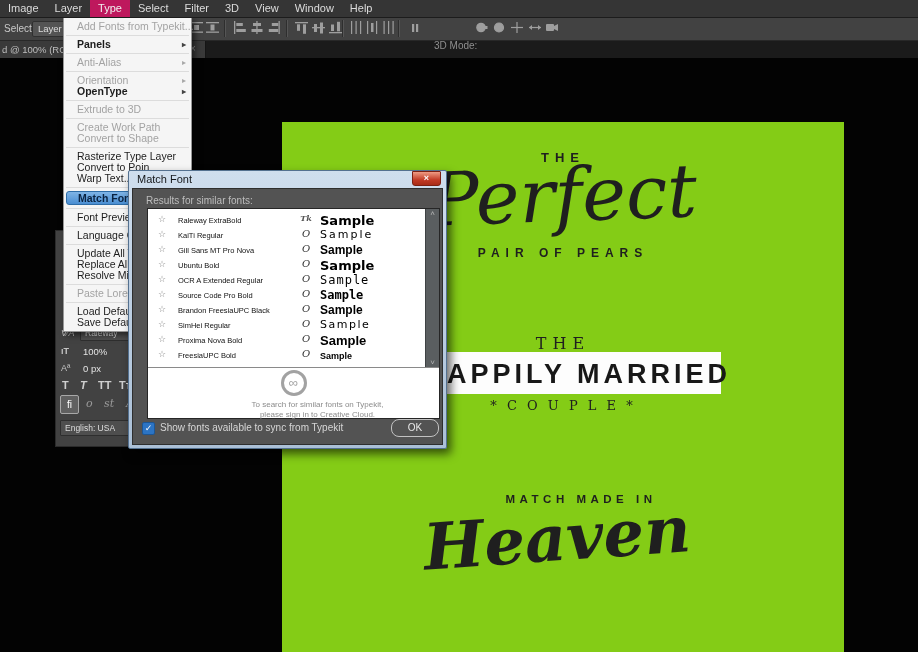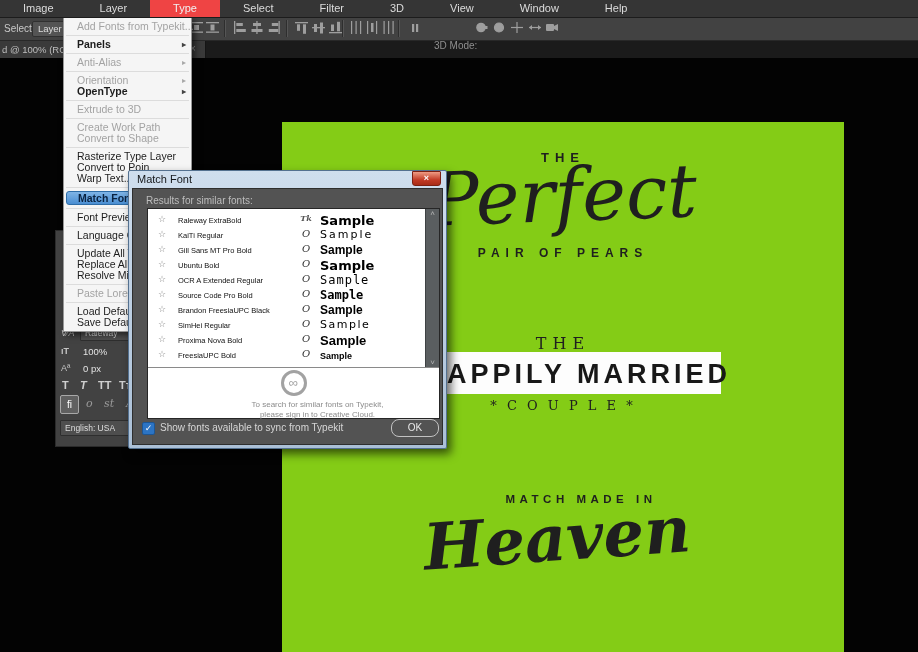--- a/index.html
+++ b/index.html
@@ -1,22 +1,22 @@
 <!DOCTYPE html>
 <html><head>
 <meta charset="utf-8">
 <style>
   html,body{margin:0;padding:0;background:#000;}
   #app{position:relative;width:918px;height:652px;background:#030303;overflow:hidden;
        font-family:"Liberation Sans",sans-serif;-webkit-font-smoothing:antialiased;}
   
   .menubar{position:absolute;left:0;top:0;width:918px;height:17px;background:#353535;
            border-bottom:1px solid #1c1c1c;display:flex;align-items:center;z-index:40;}
-  .mb-item{padding:0 23px;font-size:11px;color:#dcdcdc;height:17px;line-height:17px;}
-  .mb-item.active{background:#ef4444;color:#f0f0f0;}
+  .mb-item{padding:0 8px;font-size:11px;color:#dcdcdc;height:17px;line-height:17px;}
+  .mb-item.active{background:#be185d;color:#f0f0f0;}
   
   .optionsbar{position:absolute;left:0;top:17px;width:918px;height:23px;background:#424242;
               border-bottom:1px solid #282828;z-index:5;}
   .ob-label{position:absolute;top:6px;font-size:10px;color:#c9c9c9;}
   .ob-select{position:absolute;top:4px;height:14px;background:#545454;border:1px solid #303030;
              border-radius:2px;font-size:9.5px;color:#ddd;line-height:14px;padding:0 12px 0 5px;}
   .ob-select .dd{position:absolute;right:2px;top:-1px;font-size:8px;color:#aaa;}
   .vsep{position:absolute;top:3px;width:1px;height:17px;background:#2e2e2e;border-right:1px solid #555;}
   .obi{position:absolute;top:21px;width:14px;height:13px;z-index:6;}
   .obi svg{display:block;}
@@ -336,21 +336,21 @@
             <span class="fsample s0">Sample</span>
           </div>
           <div class="frow">
             <span class="star">☆</span>
             <span class="fname">KaiTi Regular</span>
             <span class="ficon">O</span>
             <span class="fsample s1">Sample</span>
           </div>
           <div class="frow">
             <span class="star">☆</span>
-            <span class="fname">Gill Sans MT Pro Bold</span>
+            <span class="fname">Gill Sans MT Pro Nova</span>
             <span class="ficon">O</span>
             <span class="fsample s2">Sample</span>
           </div>
           <div class="frow">
             <span class="star">☆</span>
             <span class="fname">Ubuntu Bold</span>
             <span class="ficon">O</span>
             <span class="fsample s3">Sample</span>
           </div>
           <div class="frow">

